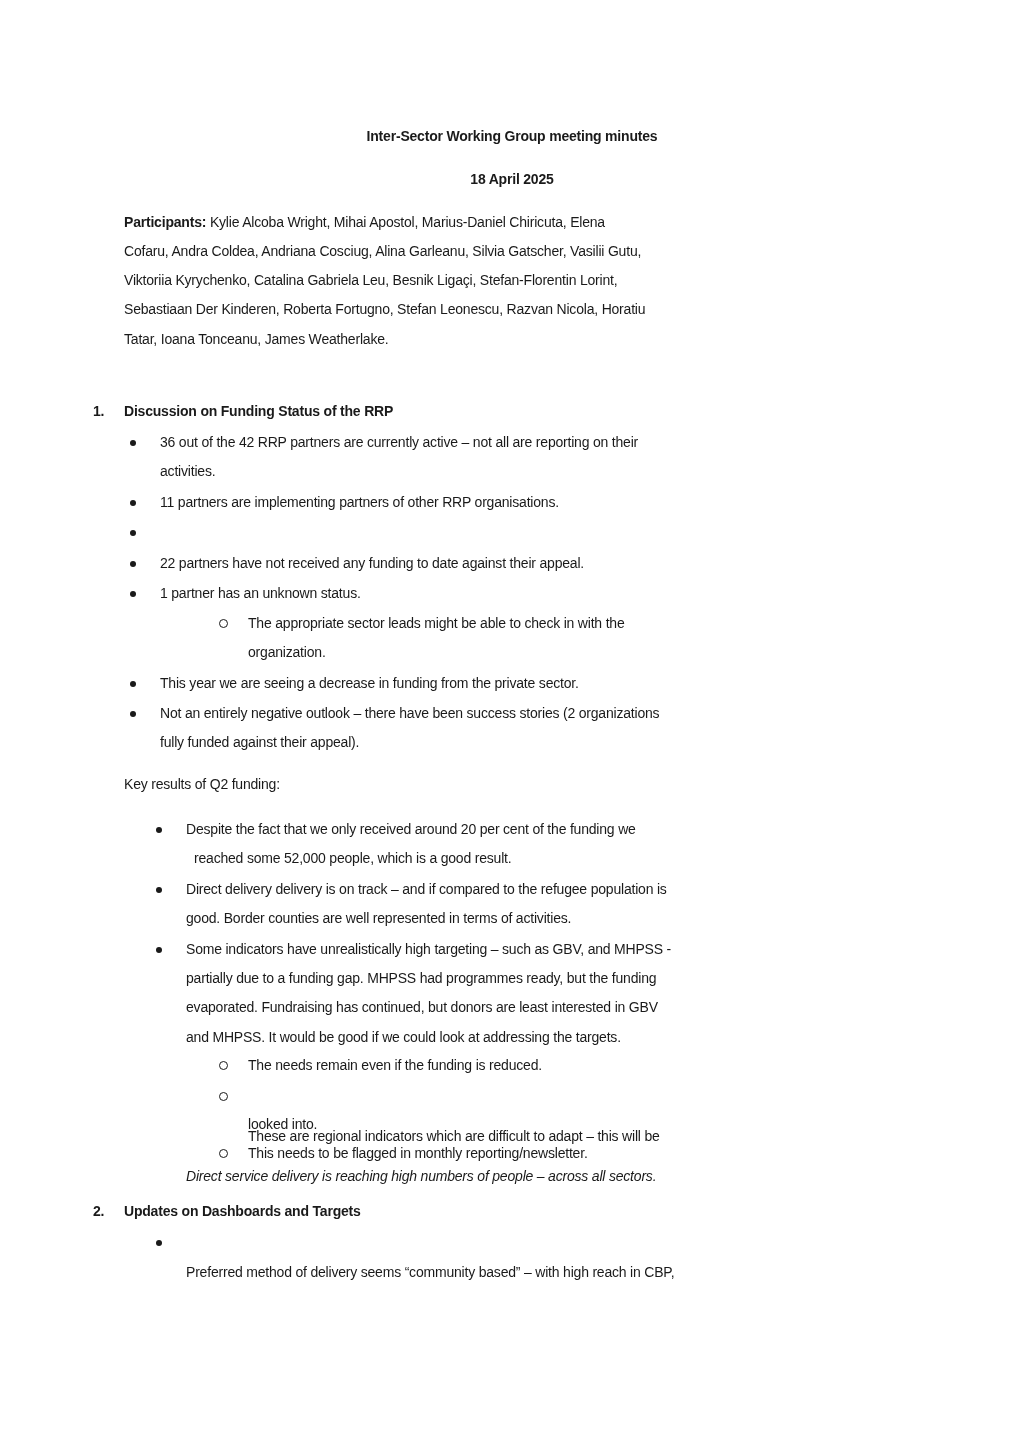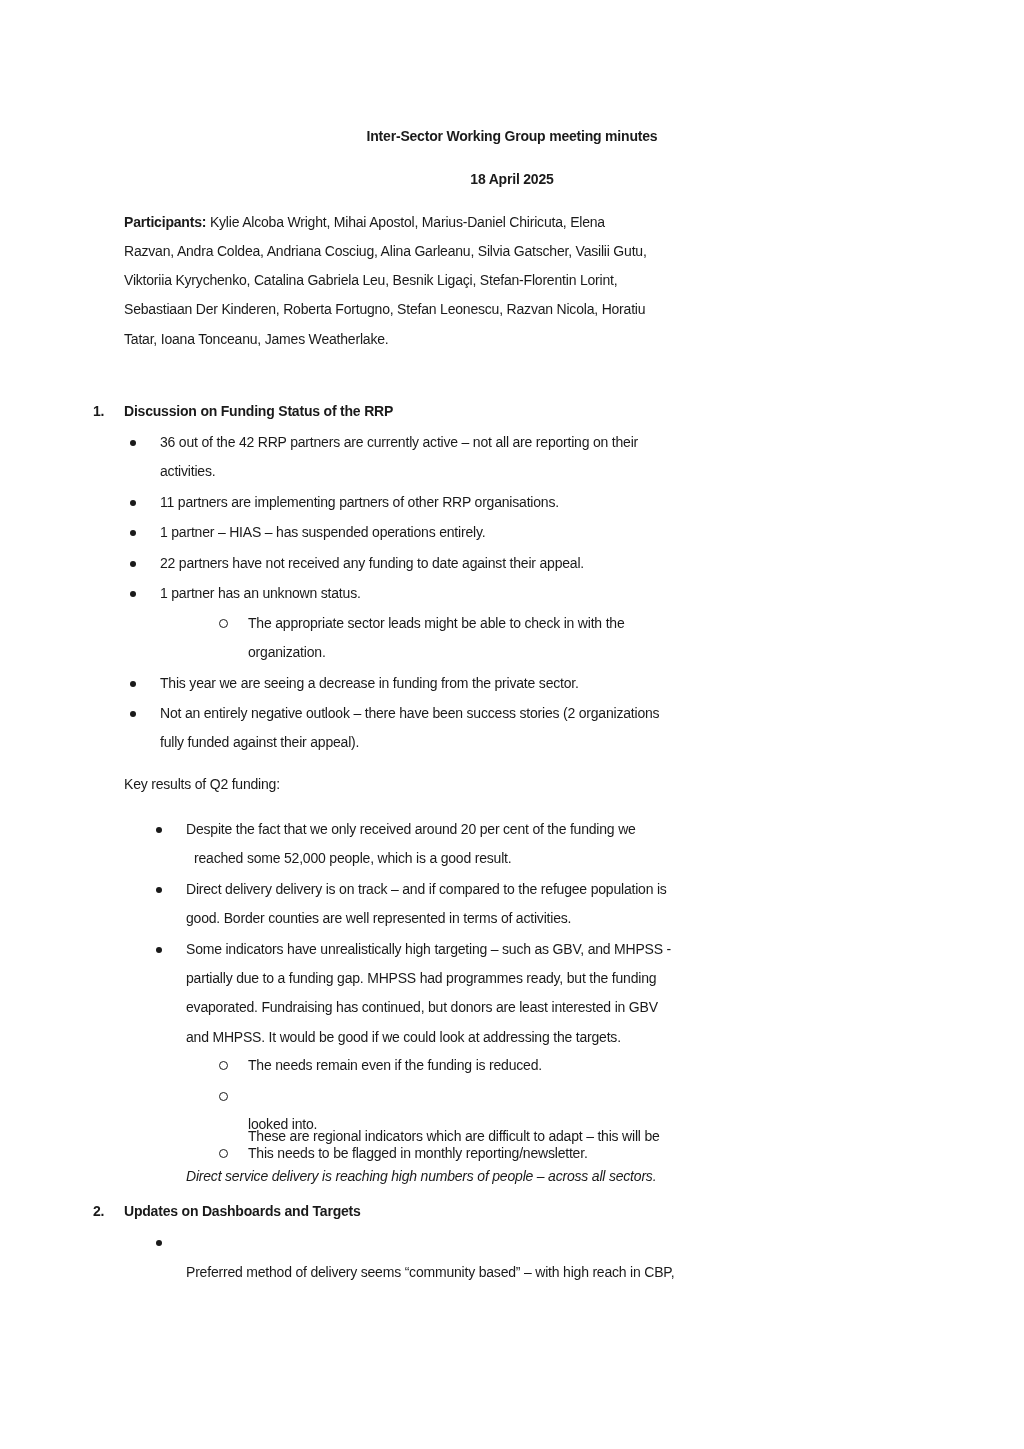--- a/index.html
+++ b/index.html
@@ -16,37 +16,36 @@
 </style>
 </head>
 <body>
 
 <div class="page">
 
   <div class="line title" style="top:125px;">Inter-Sector Working Group meeting minutes</div>
   <div class="line title" style="top:168px;">18 April 2025</div>
 
   <div class="line" style="left:124px; top:211px;"><span class="bold">Participants:</span><span> Kylie Alcoba Wright, Mihai Apostol, Marius-Daniel Chiricuta, Elena</span></div>
-  <div class="line" style="left:124px; top:240px;">Razvan, Andra Coldea, Andriana Cosciug, Alina Garleanu, Silvia Gatscher, Vasilii Gutu,</div>
+  <div class="line" style="left:124px; top:240px;">Cofaru, Andra Coldea, Andriana Cosciug, Alina Garleanu, Silvia Gatscher, Vasilii Gutu,</div>
   <div class="line" style="left:124px; top:269px;">Viktoriia Kyrychenko, Catalina Gabriela Leu, Besnik Ligaçi, Stefan-Florentin Lorint,</div>
   <div class="line" style="left:124px; top:298px;">Sebastiaan Der Kinderen, Roberta Fortugno, Stefan Leonescu, Razvan Nicola, Horatiu</div>
   <div class="line" style="left:124px; top:328px;">Tatar, Ioana Tonceanu, James Weatherlake.</div>
 
   <div class="line bold" style="left:93px; top:400px;">1.</div>
   <div class="line bold" style="left:124px; top:400px;">Discussion on Funding Status of the RRP</div>
 
   <div class="dot" style="left:130px; top:440px;"></div>
   <div class="line" style="left:160px; top:431px;">36 out of the 42 RRP partners are currently active – not all are reporting on their</div>
   <div class="line" style="left:160px; top:460px;">activities.</div>
 
   <div class="dot" style="left:130px; top:500px;"></div>
   <div class="line" style="left:160px; top:491px;">11 partners are implementing partners of other RRP organisations.</div>
 
   <div class="dot" style="left:130px; top:530px;"></div>
-  <div class="line" style="left:160px; top:521px;">1 partner – HIAS – has suspended operations entirely.</div>
 
   <div class="dot" style="left:130px; top:561px;"></div>
   <div class="line" style="left:160px; top:552px;">22 partners have not received any funding to date against their appeal.</div>
 
   <div class="dot" style="left:130px; top:591px;"></div>
   <div class="line" style="left:160px; top:582px;">1 partner has an unknown status.</div>
 
   <div class="circle" style="left:219px; top:619px;"></div>
   <div class="line" style="left:248px; top:612px;">The appropriate sector leads might be able to check in with the</div>
   <div class="line" style="left:248px; top:641px;">organization.</div>

